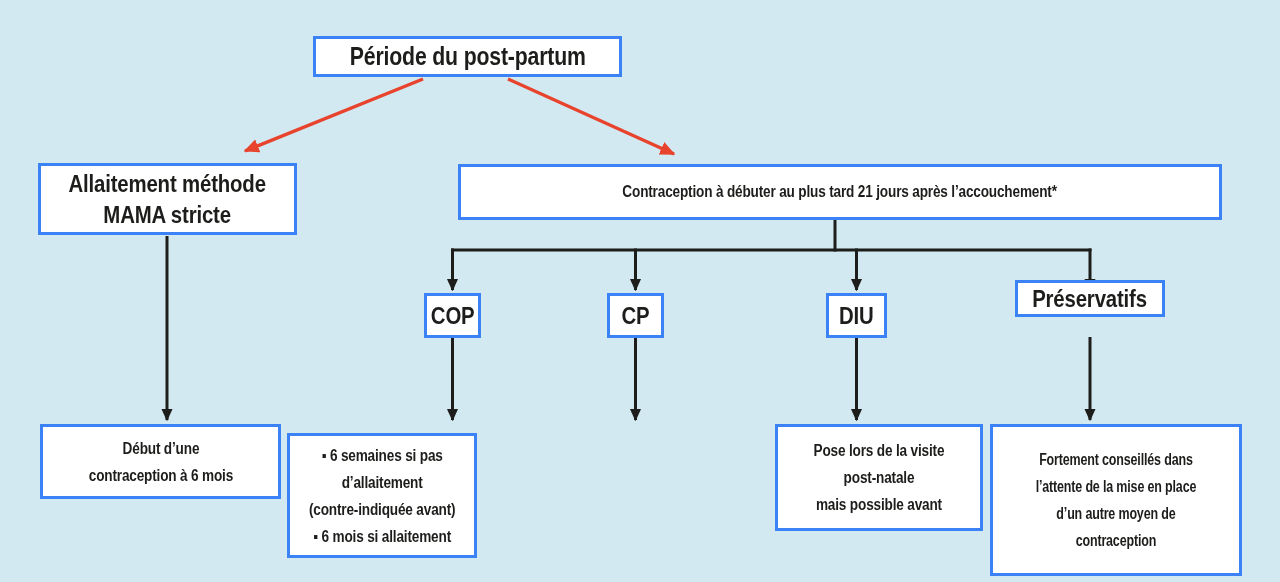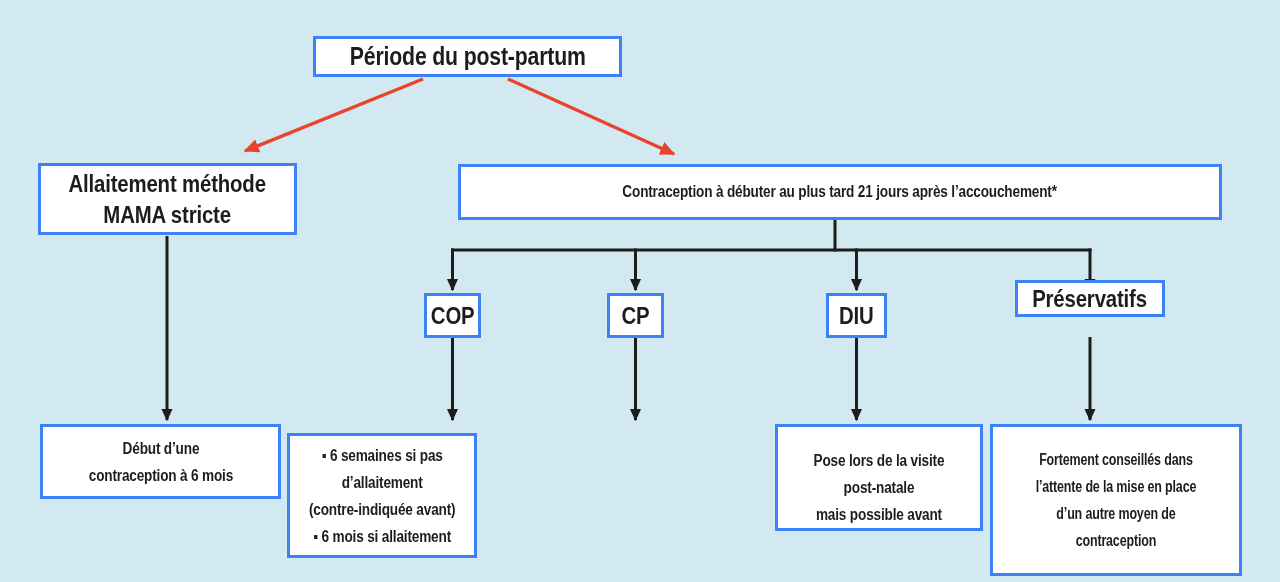--- a/index.html
+++ b/index.html
@@ -40,21 +40,21 @@
   .contra-box    { left:458px; top:164px; width:764px; height:56px; font-size:16px;justify-content:center; }
   .method-box    { top:293px; height:45px; font-size:24px; }
   .cop-box  { left:424px;  width:57px;  }
   .cp-box   { left:607px;  width:57px;text-align:center;  }
   .diu-box  { left:826px;  width:61px;text-align:right;  }
   .pres-box { left:1015px; top:280px; width:150px; height:37px; }
   .outcome-box   { top:424px; font-size:16px; line-height:27px; }
   .b1 { left:40px;  width:241px; height:75px;  }
   .b2 { left:287px; width:190px; height:125px;margin-top:9px; }
   .b3 { left:527px; width:237px; height:125px; }
-  .b4 { left:775px; width:208px; height:107px;align-items:flex-end; }
+  .b4 { left:775px; width:208px; height:107px; }
   .b5 { left:990px; width:252px; height:152px; }
   .b5 .txt { transform: scaleX(0.78); }
   .line-bolder { -webkit-text-stroke: 0.8px #1d1d1b; }
 </style>
 </head>
 <body>
 
 <div class="canvas">
 
   <svg class="connectors" viewBox="0 0 1280 582" xmlns="http://www.w3.org/2000/svg">

